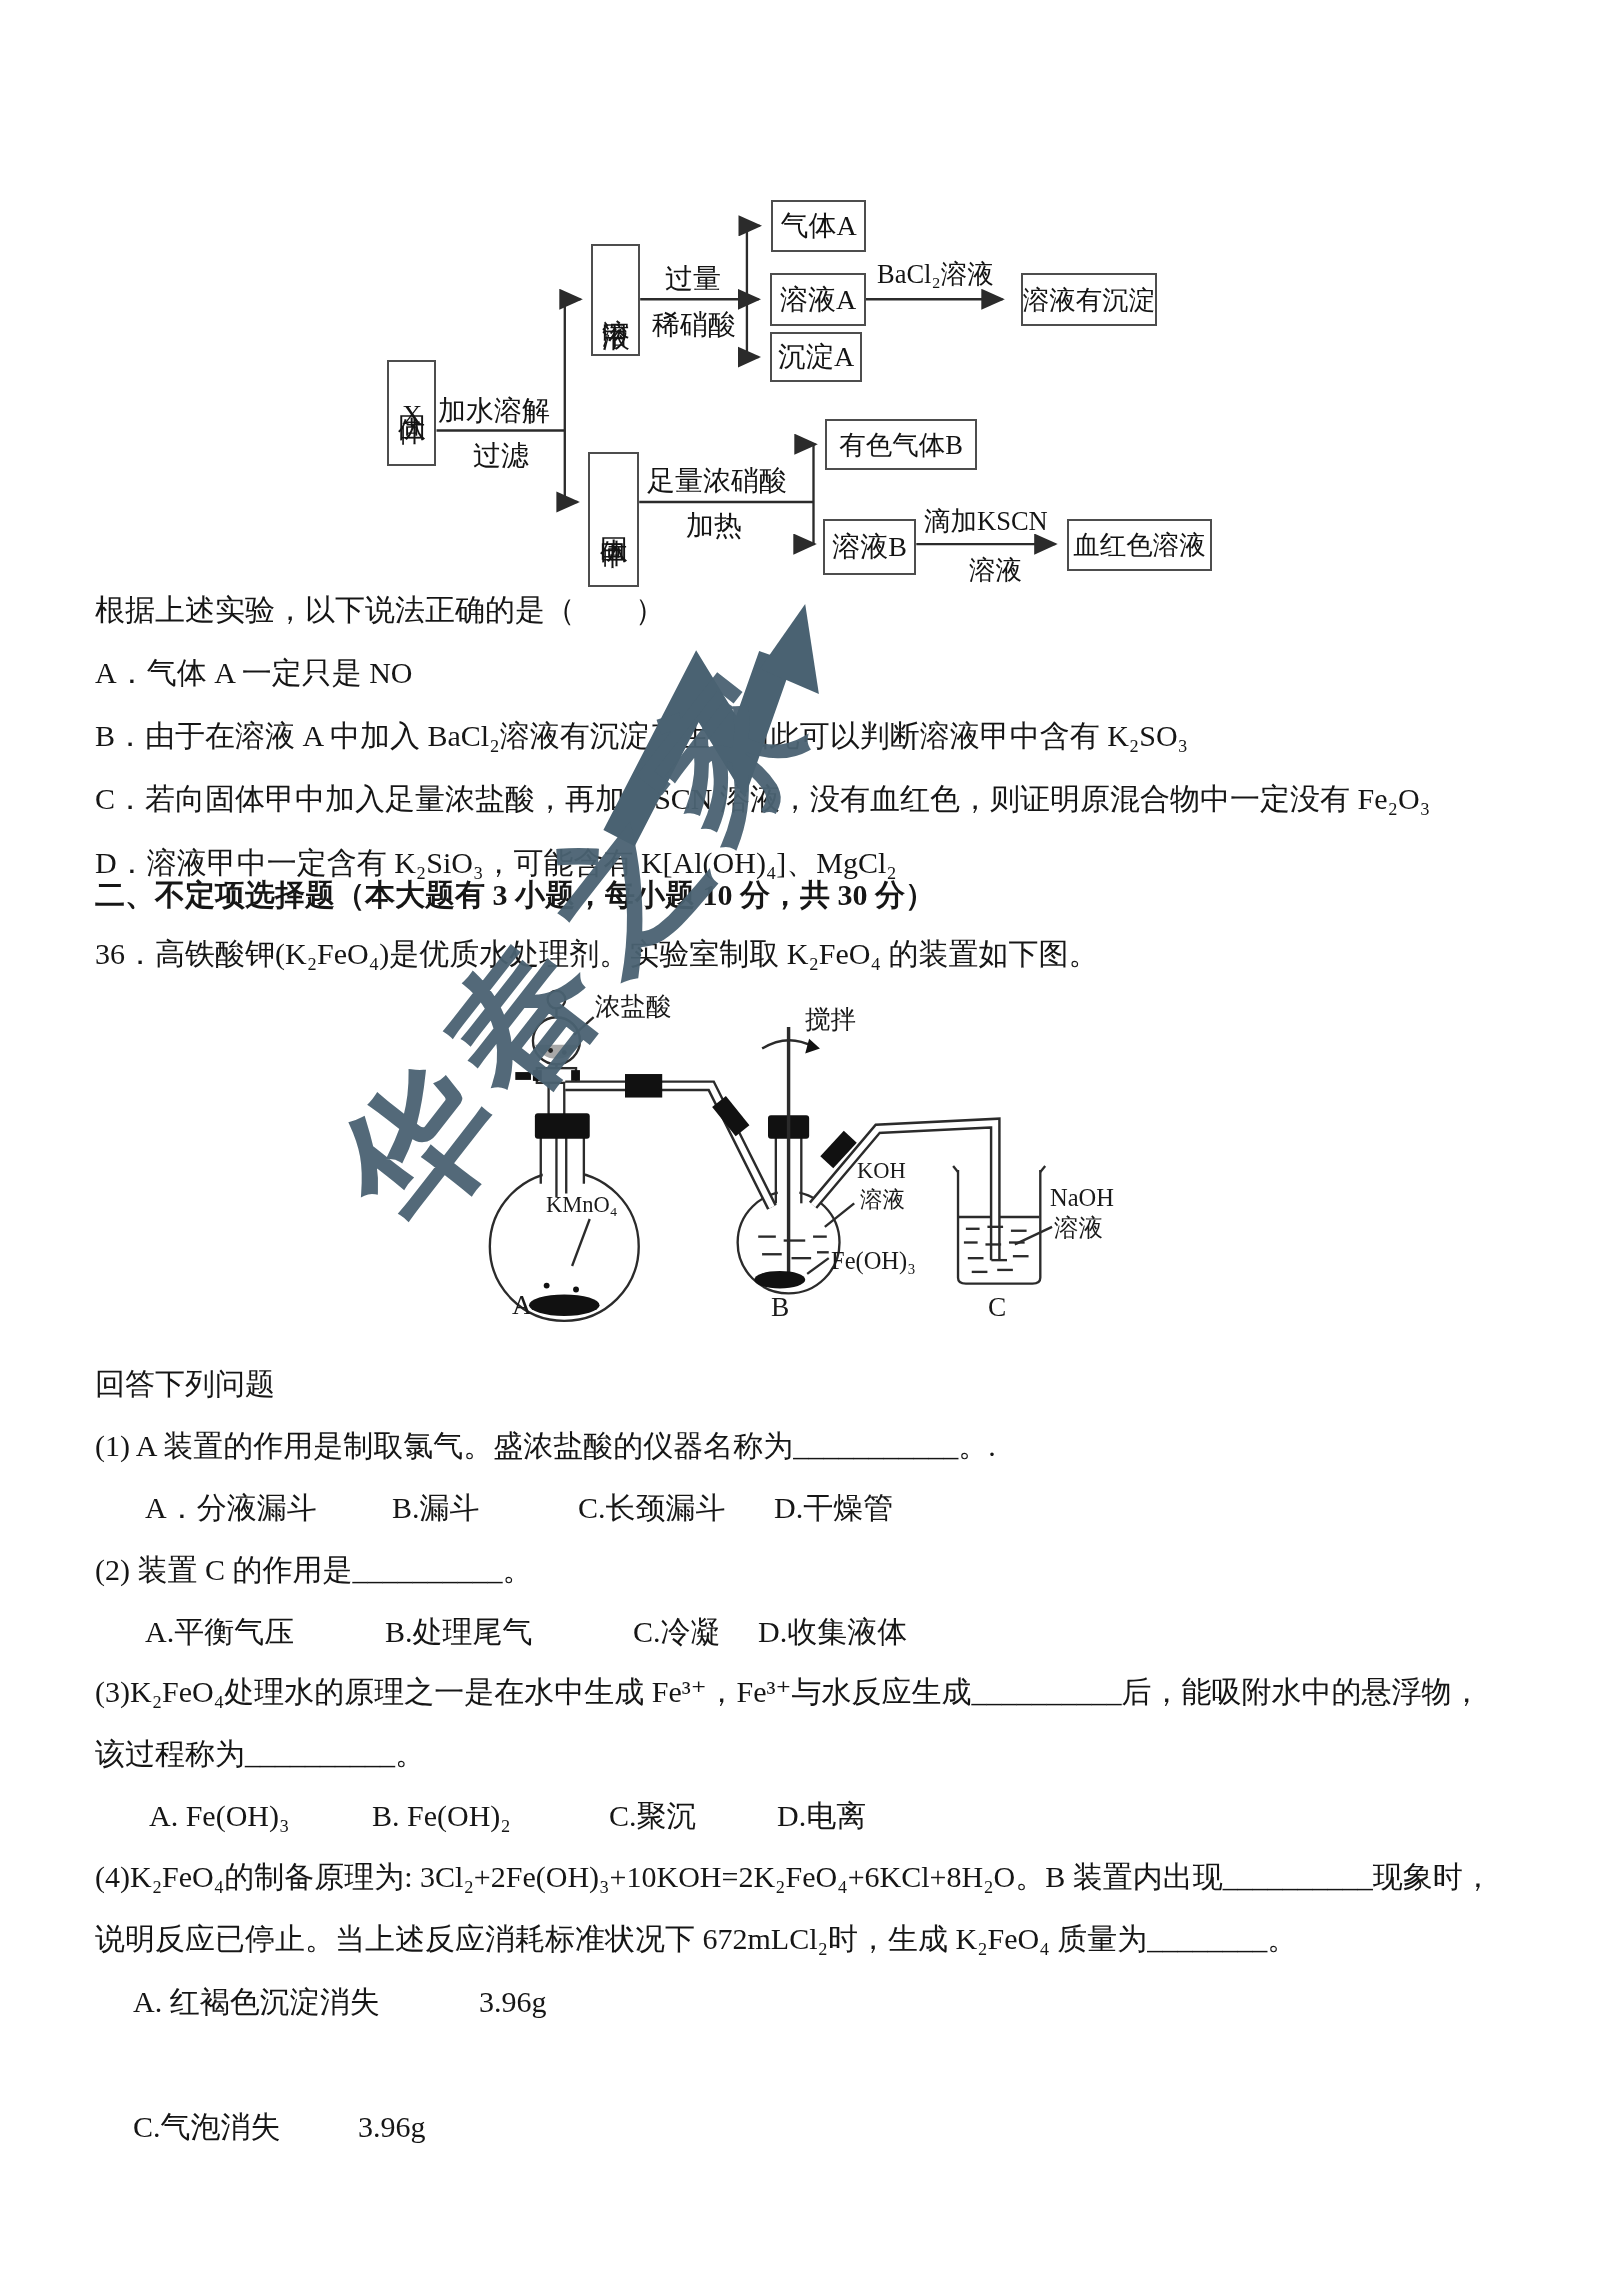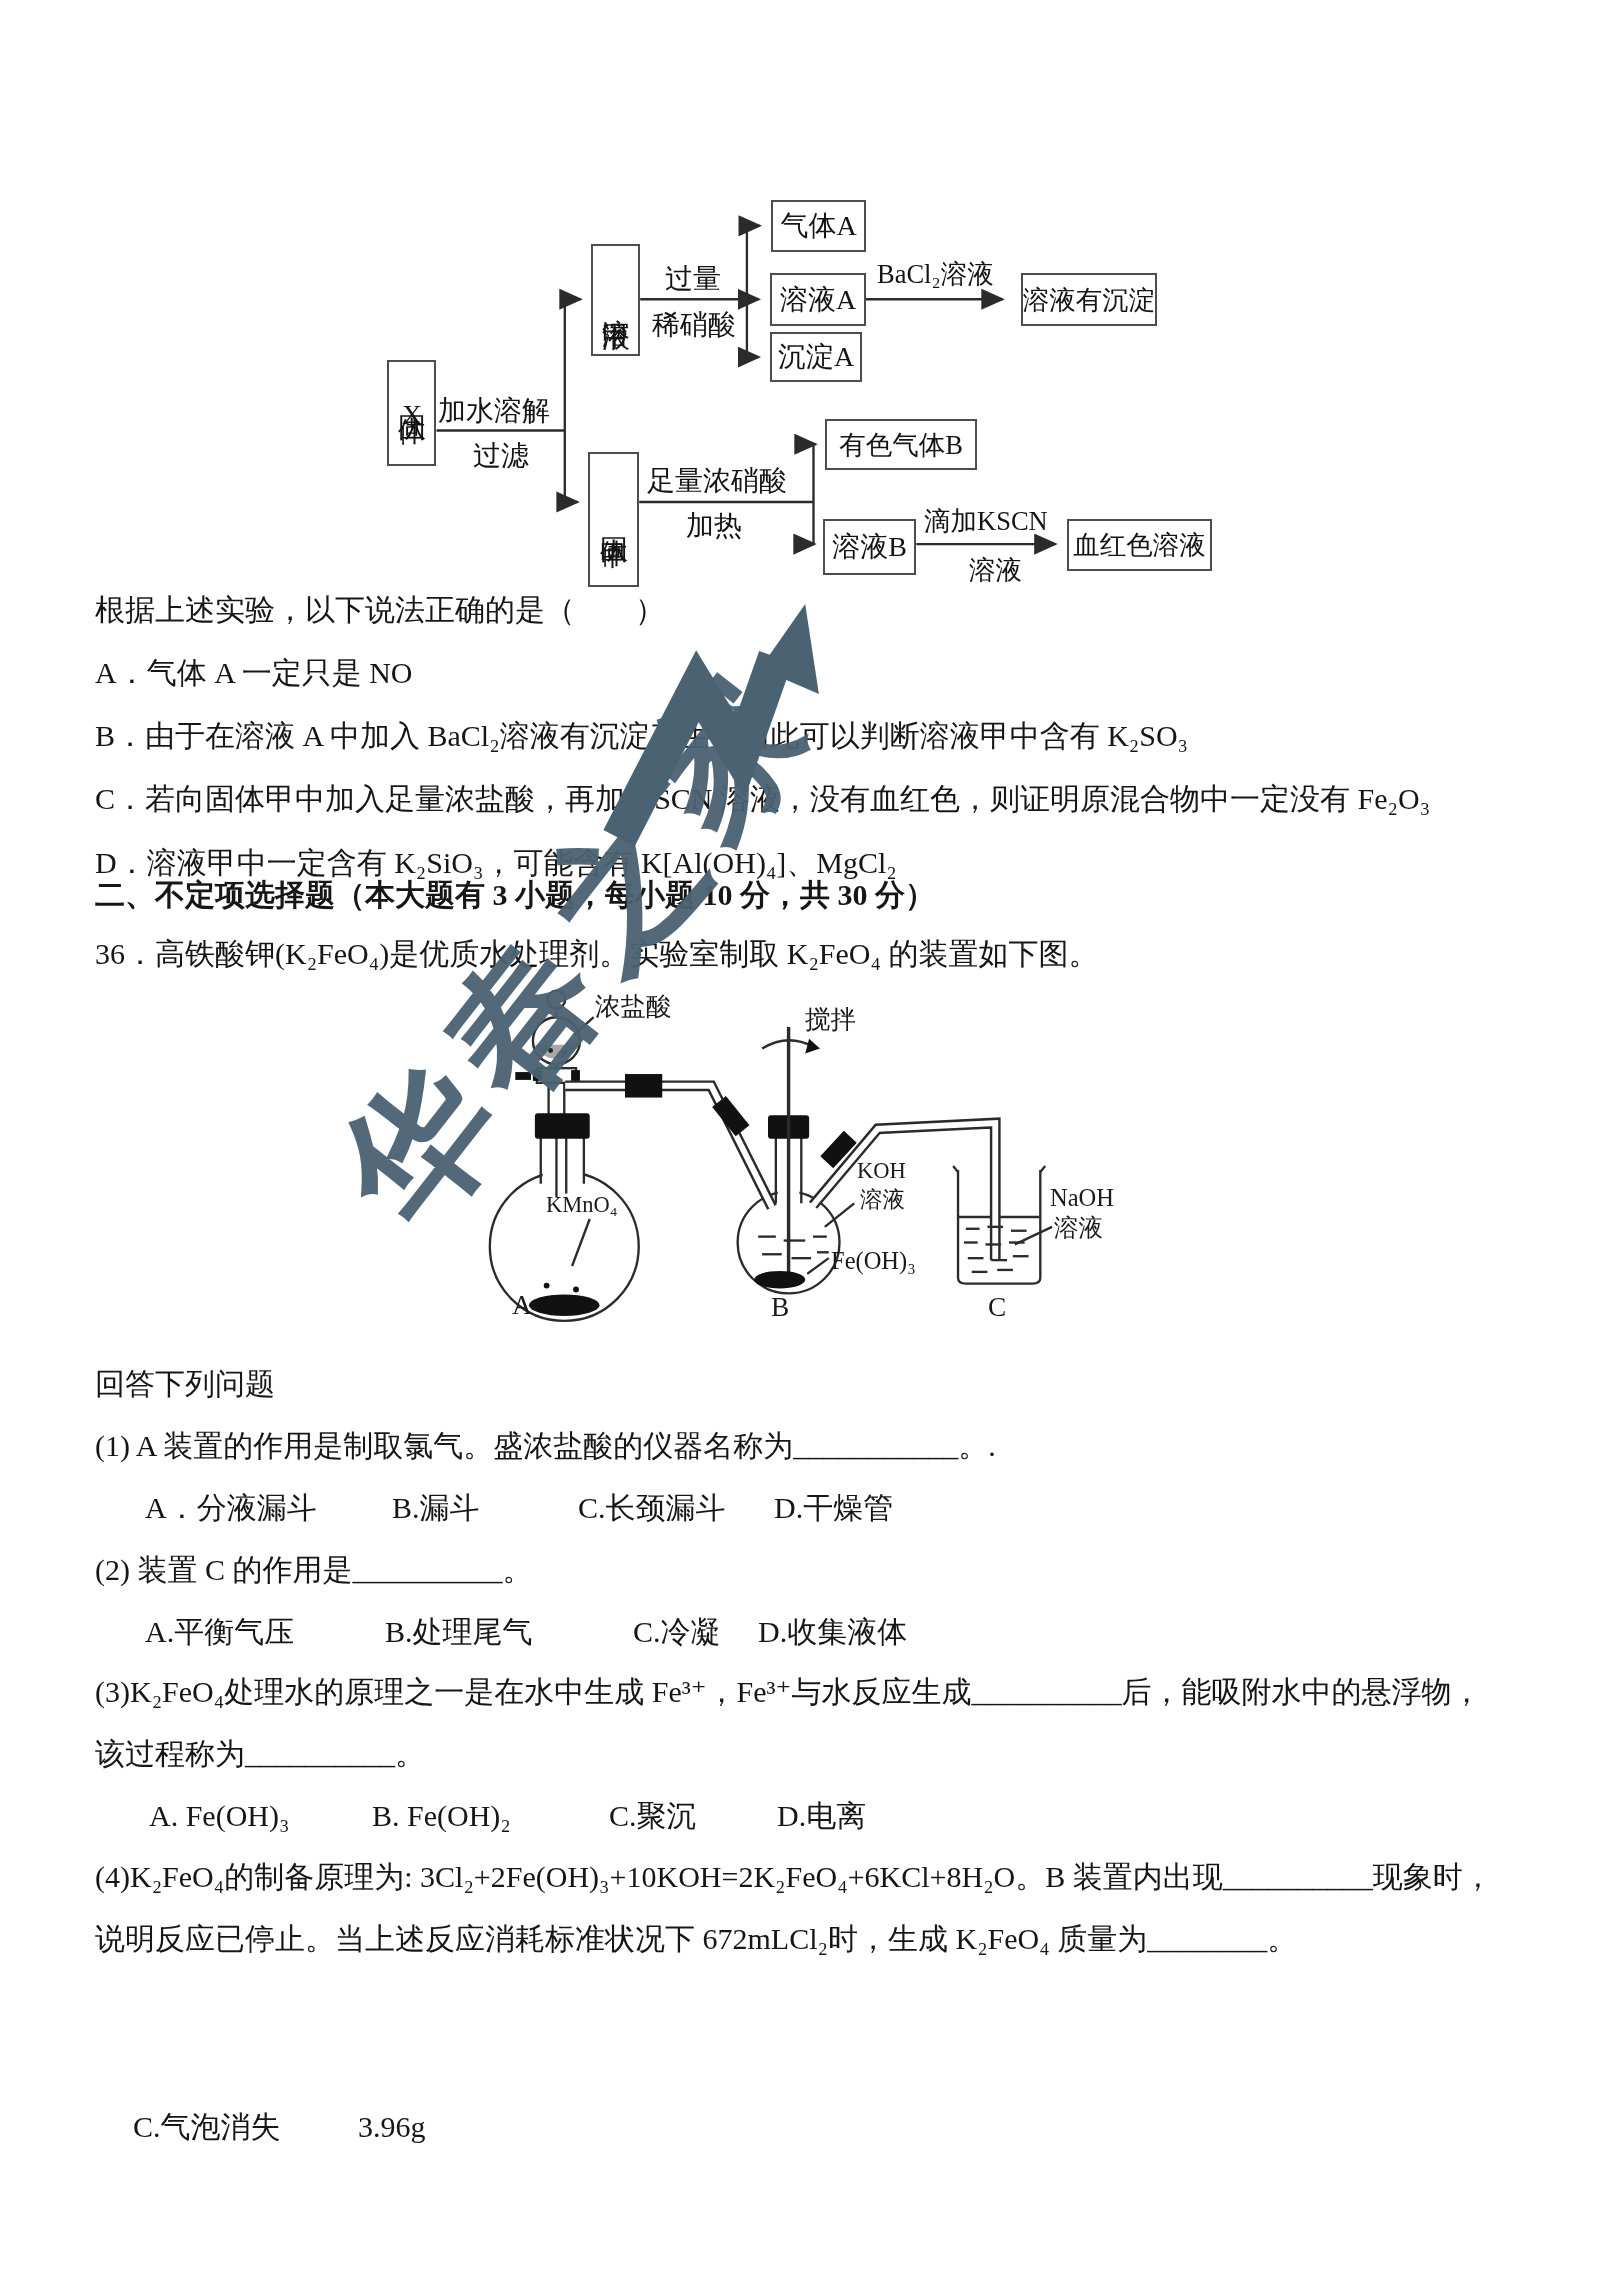--- a/index.html
+++ b/index.html
@@ -232,18 +232,21 @@
 
   <div class="line" style="left:95px;top:1672px;">(3)K₂FeO₄处理水的原理之一是在水中生成 Fe³⁺，Fe³⁺与水反应生成__________后，能吸附水中的悬浮物，</div>
   <div class="line" style="left:95px;top:1734px;">该过程称为__________。</div>
   <div class="line" style="left:149px;top:1796px;">
     <span class="opt w228">A. Fe(OH)₃</span><span class="opt w242">B. Fe(OH)₂</span><span class="opt w171">C.聚沉</span><span class="opt">D.电离</span>
   </div>
 
   <div class="line" style="left:95px;top:1857px;">(4)K₂FeO₄的制备原理为: 3Cl₂+2Fe(OH)₃+10KOH=2K₂FeO₄+6KCl+8H₂O。B 装置内出现__________现象时，</div>
   <div class="line" style="left:95px;top:1919px;">说明反应已停止。当上述反应消耗标准状况下 672mLCl₂时，生成 K₂FeO₄ 质量为________。</div>
 
+  <div class="line" style="left:133px;top:1982px;">
+    <span class="opt w353">A.  红褐色沉淀消失</span><span>3.96g</span>
+  </div>
   <div class="line" style="left:133px;top:2107px;">
     <span class="opt w230">C.气泡消失</span><span>3.96g</span>
   </div>
 
 </div>
 
 
 </body></html>

